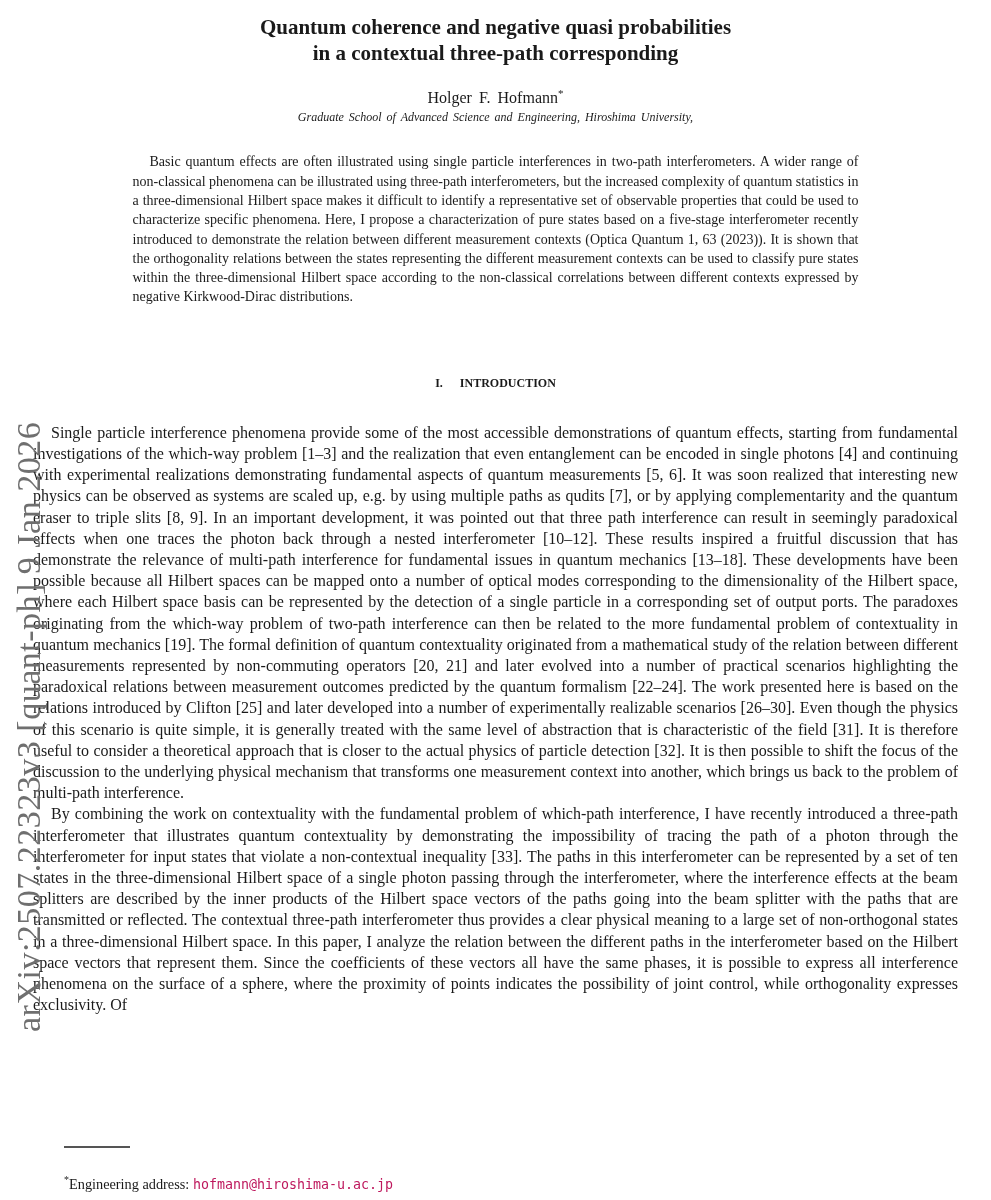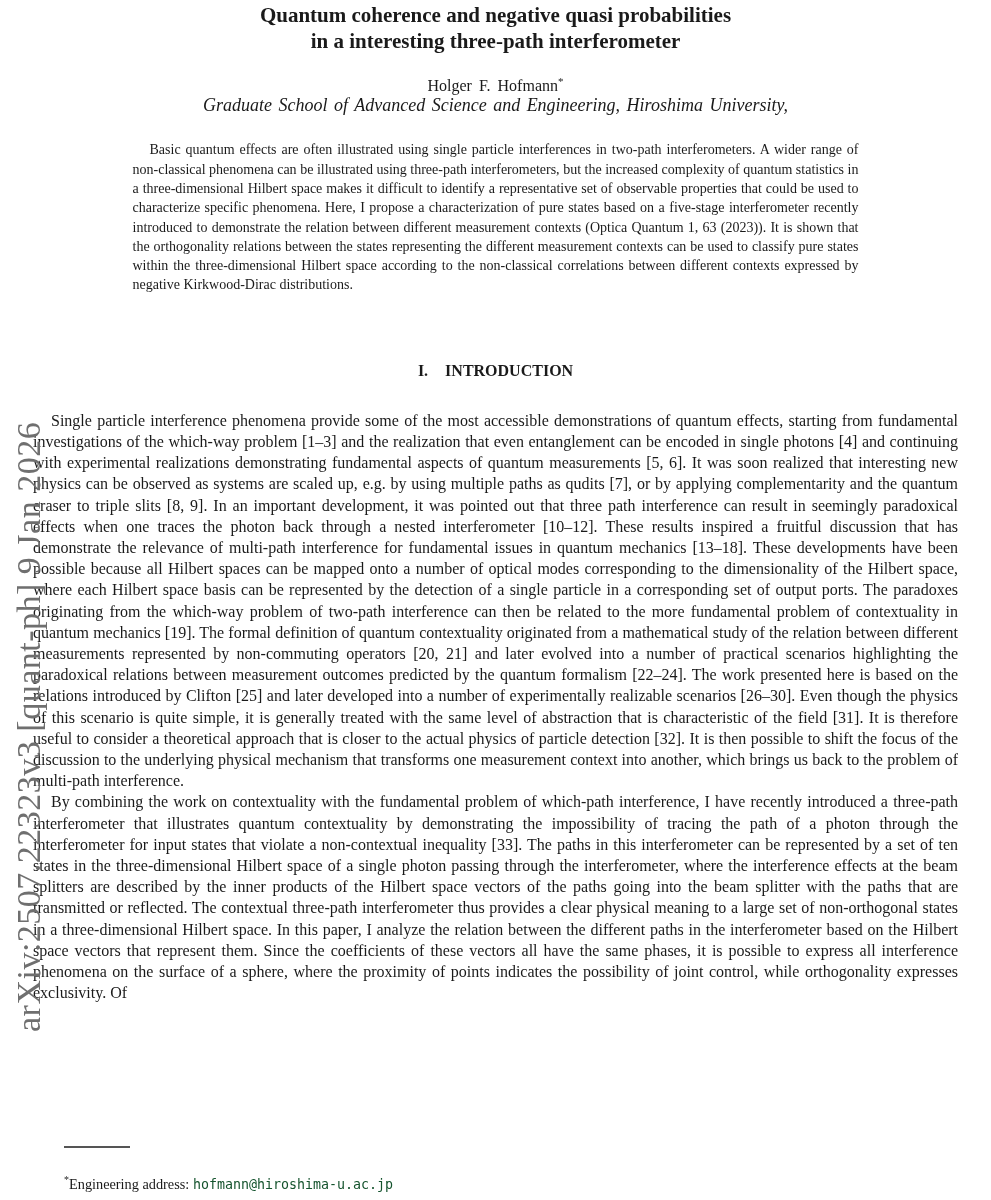--- a/index.html
+++ b/index.html
@@ -22,58 +22,58 @@
     left: 10px;
     transform-origin: 0 0;
     transform: rotate(-90deg);
     white-space: nowrap;
     font-size: 34px;
     letter-spacing: 0.5px;
     color: #6f6f6f;
     font-family: "Liberation Serif", "DejaVu Serif", serif;
   }
   .title-block {
-    padding-top: 2px;
+    padding-top: 14px;
     text-align: center;
   }
   .title-line {
     font-size: 21px;
     font-weight: bold;
     line-height: 26px;
   }
   .author-line {
     margin-top: 17px;
     text-align: center;
     font-size: 16px;
     line-height: 20px;
     word-spacing: 3px;
   }
   .author-line sup {
     font-size: 11px;
   }
   .affiliation-block {
     text-align: center;
     font-style: italic;
-    font-size: 18px;
+    font-size: 12px;
     line-height: 19px;
     word-spacing: 2px;
   }
   .abstract {
     width: 726px;
     margin: 25px auto 0 auto;
     text-align: justify;
     font-size: 14px;
     line-height: 19.3px;
     text-indent: 17px;
   }
   .section-heading {
     margin-top: 66px;
     text-align: center;
     font-weight: bold;
-    font-size: 16px;
+    font-size: 12px;
     line-height: 20px;
   }
   .section-number {
     margin-right: 17px;
   }
   .body-text {
     width: 925px;
     margin: 29px auto 0 auto;
     height: 698px;
     overflow: hidden;
@@ -102,34 +102,34 @@
     margin-top: 26px;
     font-size: 14.3px;
     color: #1a1a1a;
   }
   .footnote-text sup {
     font-size: 10px;
   }
   .footnote-email {
     font-family: "DejaVu Sans Mono", "Liberation Mono", monospace;
     font-size: 13.3px;
-    color: #14532d;
+    color: #be185d;
     text-decoration: none;
   }
 </style>
 </head>
 <body>
 
 <div class="page">
 
   <div class="watermark">arXiv:2507.22323v3 [quant-ph] 9 Jan 2026</div>
 
   <div class="title-block">
     <div class="title-line">Quantum coherence and negative quasi probabilities</div>
-    <div class="title-line">in a interesting three-path interferometer</div>
+    <div class="title-line">in a contextual three-path corresponding</div>
   </div>
 
   <div class="author-line"><span>Holger F. Hofmann</span><sup>*</sup></div>
 
   <div class="affiliation-block">
     <div>Graduate School of Advanced Science and Engineering, Hiroshima University,</div>
   </div>
 
   <div class="abstract">Basic quantum effects are often illustrated using single particle interferences in two-path interferometers. A wider range of non-classical phenomena can be illustrated using three-path interferometers, but the increased complexity of quantum statistics in a three-dimensional Hilbert space makes it difficult to identify a representative set of observable properties that could be used to characterize specific phenomena. Here, I propose a characterization of pure states based on a five-stage interferometer recently introduced to demonstrate the relation between different measurement contexts (Optica Quantum 1, 63 (2023)). It is shown that the orthogonality relations between the states representing the different measurement contexts can be used to classify pure states within the three-dimensional Hilbert space according to the non-classical correlations between different contexts expressed by negative Kirkwood-Dirac distributions.</div>
 

